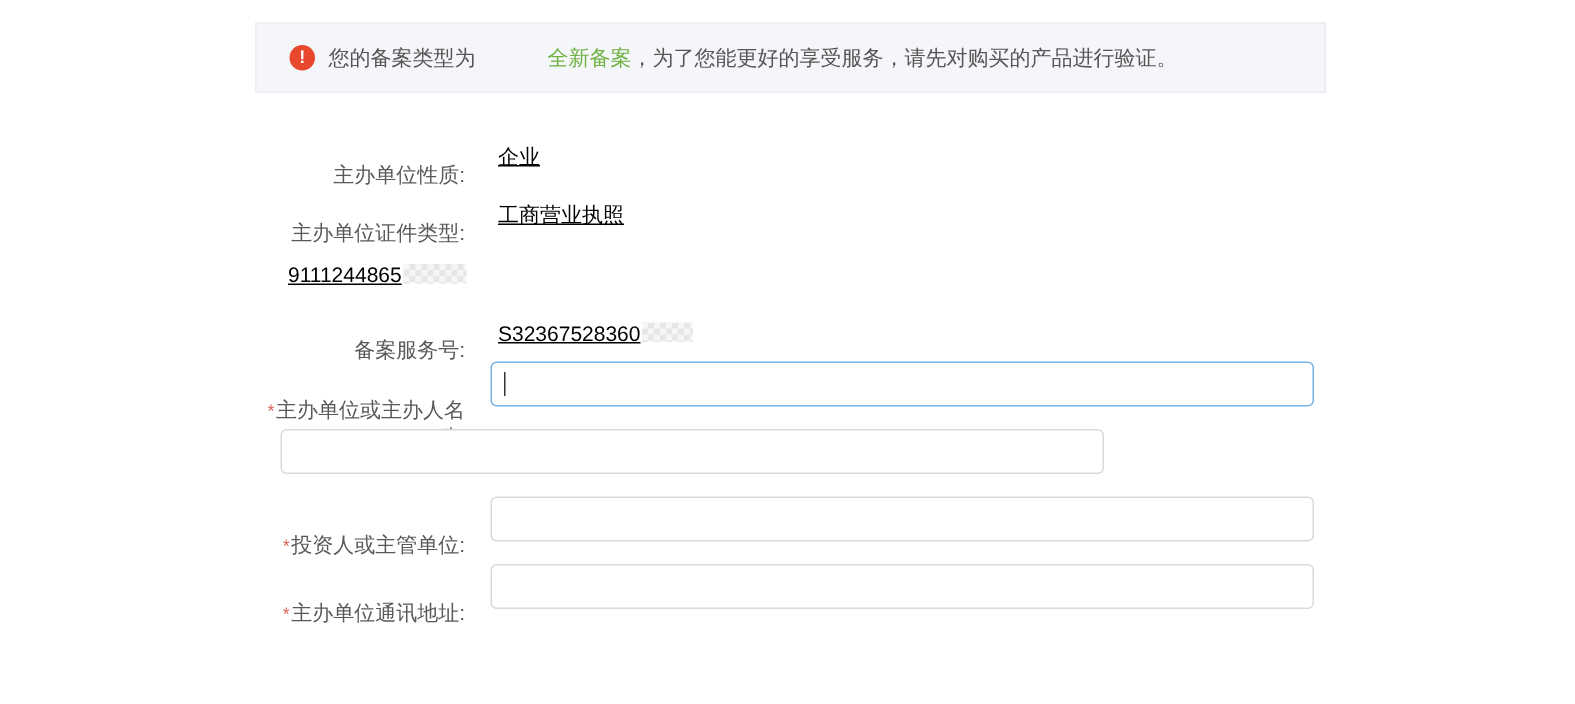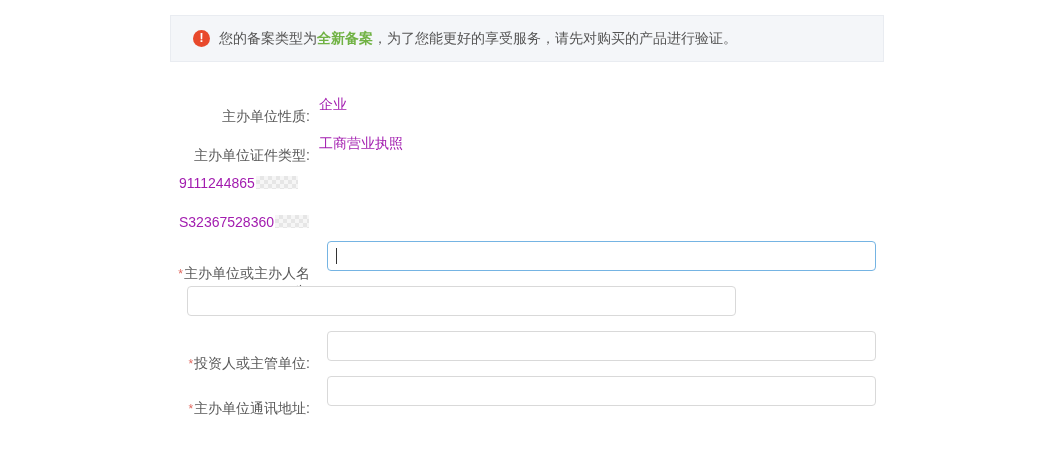--- a/index.html
+++ b/index.html
@@ -32,40 +32,41 @@
     background: #e8492c;
     color: #ffffff;
     font-size: 12px;
     font-weight: bold;
     line-height: 17px;
     text-align: center;
     margin-right: 9px;
     flex: 0 0 auto;
   }
   .banner-text { color: #555555; }
-  .banner-text .hl { color: #70b244; font-weight: bold; }
+  .banner-text .hl { color: #70b244; font-weight: normal; padding-left: 48px; }
 
   
   .static-section { margin-top: 23px; }
   .row-static {
     height: 39px;
     display: flex;
     align-items: center;
   }
   .label-col {
     width: 140px;
     text-align: right;
     color: #595959;
     flex: 0 0 auto;
     margin-top: 24px;
   }
   .value-col {
-    margin-left: 9px;
-    color: #a21caf;
+    margin-left: 22px;
+    color: #000000;
     white-space: nowrap;
+    text-decoration: underline;
   }
   .mosaic {
     display: inline-block;
     width: 42px;
     height: 13px;
     vertical-align: -1px;
     margin-left: 1px;
     background-image:
       linear-gradient(45deg, #e6e6e6 25%, transparent 25%, transparent 75%, #e6e6e6 75%),
       linear-gradient(45deg, #e6e6e6 25%, #f6f6f6 25%, #f6f6f6 75%, #e6e6e6 75%);
@@ -127,20 +128,21 @@
         <span class="value-col">企业</span>
       </div>
       <div class="row-static">
         <span class="label-col">主办单位证件类型:</span>
         <span class="value-col">工商营业执照</span>
       </div>
       <div class="row-static">
         <span class="value-col"><span>9111244865</span><span class="mosaic"></span></span>
       </div>
       <div class="row-static">
+        <span class="label-col">备案服务号:</span>
         <span class="value-col"><span>S32367528360</span><span class="mosaic short"></span></span>
       </div>
     </div>
 
     <div class="input-section">
       <div class="row-input">
         <span class="label-col"><span class="req">*</span><span>主办单位或主办人名称:</span></span>
         <span class="input-wrap">
           <input class="text-input focused" type="text" placeholder="" style="">
           <span class="caret"></span>

